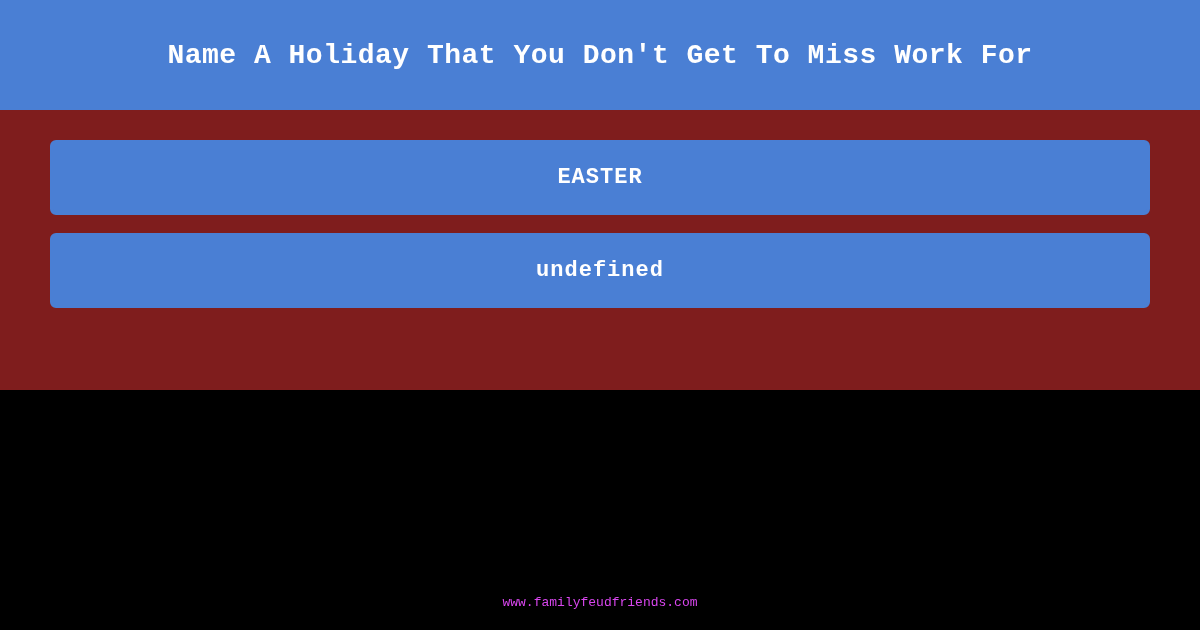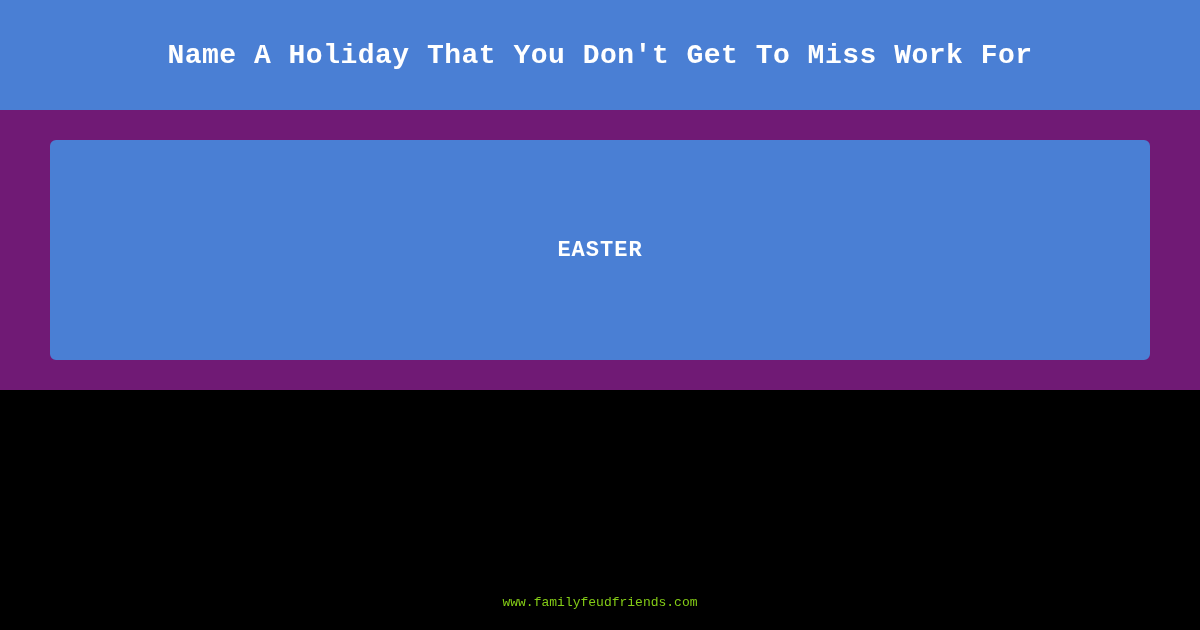--- a/index.html
+++ b/index.html
@@ -31,25 +31,25 @@
     .header-title {
       color: #ffffff;
       font-size: 28px;
       font-weight: bold;
       text-align: center;
       font-family: 'Courier New', Courier, monospace;
       letter-spacing: 0.5px;
     }
 
     .main-content {
-      background-color: #701a75;
+      background-color: #7f1d1d;
       flex: 1;
       padding: 30px 50px;
       display: flex;
-      flex-direction: row;
+      flex-direction: column;
       gap: 18px;
     }
 
     .answer-button {
       background-color: #4a7fd4;
       border: 3px solid #4a7fd4;
       border-radius: 6px;
       padding: 22px 20px;
       width: 100%;
       cursor: pointer;
@@ -70,38 +70,41 @@
     .footer-area {
       background-color: #000000;
       flex: 1;
       display: flex;
       align-items: flex-end;
       justify-content: center;
       padding-bottom: 20px;
     }
 
     .footer-text {
-      color: #84cc16;
+      color: #d946ef;
       font-size: 13px;
       font-family: 'Courier New', Courier, monospace;
       text-align: center;
     }
   </style>
 </head>
 <body>
 
 <div class="header">
   <h1 class="header-title">Name A Holiday That You Don't Get To Miss Work For</h1>
 </div>
 
 <div class="main-content">
 
   <button class="answer-button">
     <span class="answer-button-text">EASTER</span>
   </button>
 
 
+  <button class="answer-button">
+    <span class="answer-button-text">undefined</span>
+  </button>
 
 </div>
 
 <div class="footer-area">
   <span class="footer-text">www.familyfeudfriends.com</span>
 </div>
 
 </body></html>

